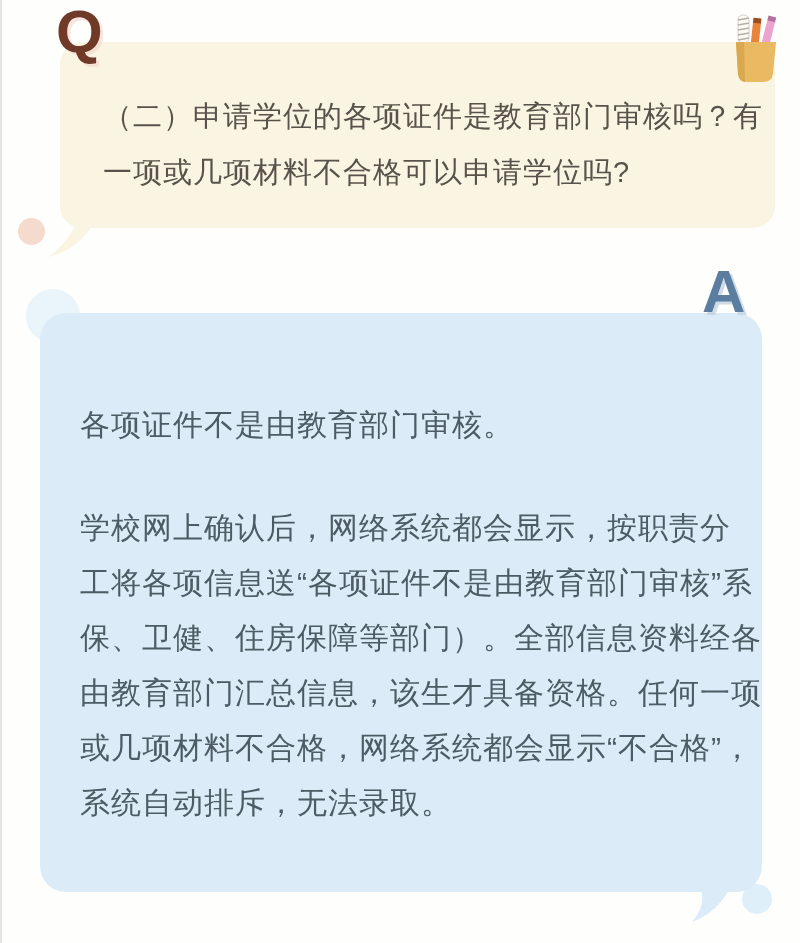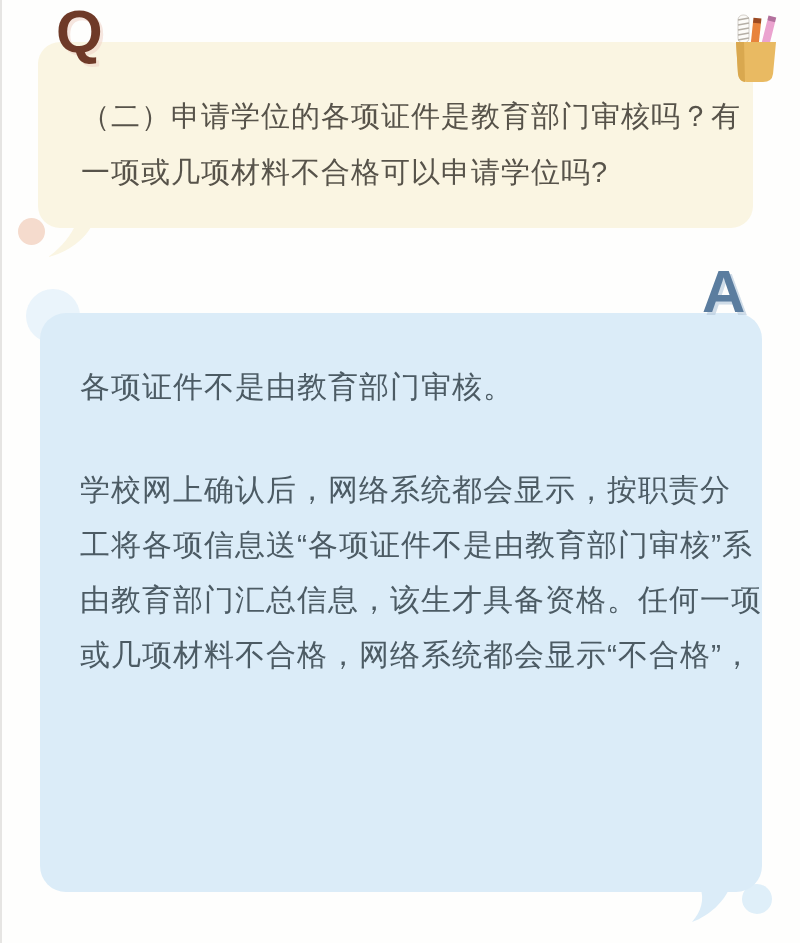--- a/index.html
+++ b/index.html
@@ -19,21 +19,21 @@
     position: absolute;
     left: 0; top: 0;
     width: 2px; height: 100%;
     background: #dcdad7;
     opacity: .7;
   }
 
   
   .q-bubble {
     position: absolute;
-    left: 38px; top: 42px;
+    left: 60px; top: 42px;
     width: 715px; height: 186px;
     background: var(--questionBox, #faf5e2);
     border-radius: 22px;
     box-sizing: border-box;
     padding: 46px 28px 0 43px;
     z-index: 1;
   }
   .q-line {
     margin: 0;
     font-size: 29px;
@@ -72,21 +72,21 @@
   }
 
   
   .a-bubble {
     position: absolute;
     left: 40px; top: 313px;
     width: 722px; height: 579px;
     background: var(--answerBox, #dbecf8);
     border-radius: 26px;
     box-sizing: border-box;
-    padding: 46px 28px 0 40px;
+    padding: 84px 28px 0 40px;
     z-index: 1;
   }
   .a-line {
     margin: 0;
     font-size: 30px;
     line-height: 55px;
     letter-spacing: 1px;
     color: var(--answerText, #4c5b64);
     white-space: nowrap;
   }
@@ -166,21 +166,23 @@
       <path d="M5 30 L13 30 L14 70 Q8 69 7 62 Z" fill="#d9a84f"></path>
     </svg>
   </div>
 
   <div class="blue-dot-top"></div>
   <div class="blue-dot-bottom"></div>
   <div class="a-bubble">
     <p class="a-line">各项证件不是由教育部门审核。</p>
     <p class="a-line para2-first">学校网上确认后，网络系统都会显示，按职责分</p>
     <p class="a-line">工将各项信息送“各项证件不是由教育部门审核”系</p>
+    <p class="a-line">保、卫健、住房保障等部门）。全部信息资料经各</p>
     <p class="a-line">由教育部门汇总信息，该生才具备资格。任何一项</p>
     <p class="a-line">或几项材料不合格，网络系统都会显示“不合格”，</p>
+    <p class="a-line">系统自动排斥，无法录取。</p>
   </div>
   <svg class="a-tail" width="50" height="38" viewBox="0 0 50 38">
     <path d="M8 0 C13 12 9 25 0 35 C17 29 32 15 38 0 Z" fill="var(--answerBox, #dbecf8)"></path>
   </svg>
   <div class="a-letter">A</div>
 
 </div>
 
 </body></html>

